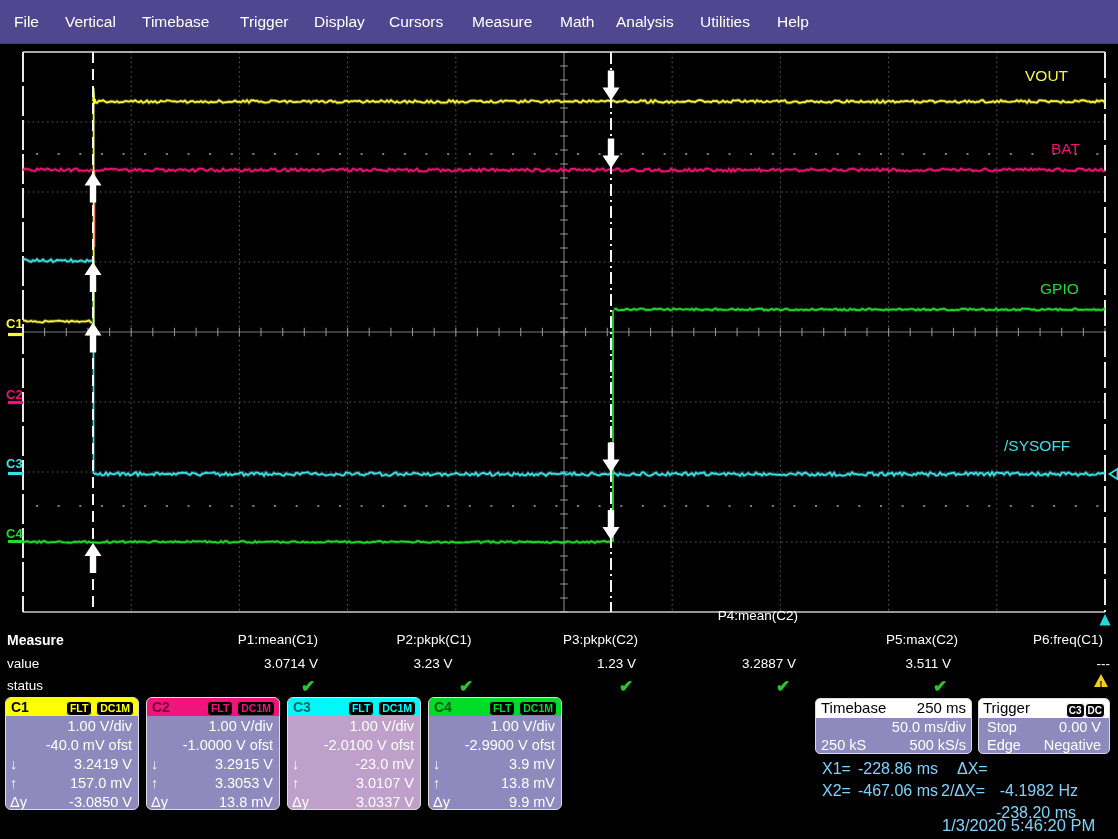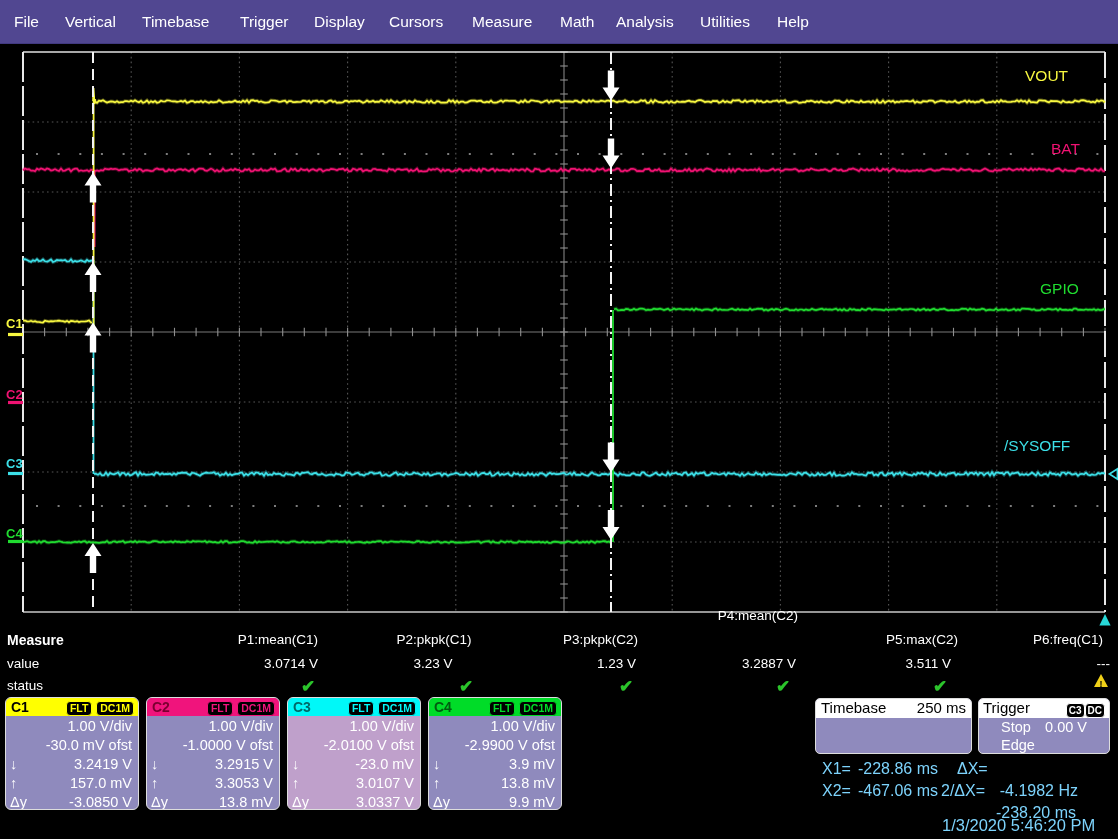--- a/index.html
+++ b/index.html
@@ -296,21 +296,21 @@
 <span class="chk" style="left:459px;top:676px">✔</span>
 <span class="chk" style="left:619px;top:676px">✔</span>
 <span class="chk" style="left:776px;top:676px">✔</span>
 <span class="chk" style="left:933px;top:676px">✔</span>
 <span style="position:absolute;left:1094px;top:674px;width:0;height:0;border-left:7px solid transparent;border-right:7px solid transparent;border-bottom:13px solid #f0d018"></span>
 <span style="position:absolute;left:1099.5px;top:679px;color:#000;font-size:9px;font-weight:bold">!</span>
 <div style="position:absolute;left:5px;top:697px;width:134px;height:113px;background:#8f8abd;border:1px solid #ddd;border-radius:6px;overflow:hidden">
 <div style="height:18px;background:#ffff00;color:#000;font-size:14px;font-weight:bold;padding:1px 4px 0 5px;box-sizing:border-box">C1<span style="float:right;margin-top:0.5px"><span style="display:inline-block;background:#000;color:#ffff00;border:1.2px solid #ffff00;border-radius:4px;font-size:10.5px;font-weight:bold;padding:0 3px;line-height:13px;vertical-align:1px">FLT</span> <span style="display:inline-block;background:#000;color:#ffff00;border:1.2px solid #ffff00;border-radius:4px;font-size:10.5px;font-weight:bold;padding:0 3px;line-height:13px;vertical-align:1px">DC1M</span></span></div>
 <div style="color:#fff;font-size:14.5px;text-align:right;padding:1px 6px 0 4px;line-height:19px">
 <div>1.00 V/div</div>
-      <div>-30.0 mV ofst</div>
+      <div>-40.0 mV ofst</div>
 <div><span style="float:left">↓</span>3.2419 V</div>
 <div><span style="float:left">↑</span>157.0 mV</div>
 <div><span style="float:left">Δy</span>-3.0850 V</div>
 </div>
   </div>
 <div style="position:absolute;left:146px;top:697px;width:134px;height:113px;background:#8f8abd;border:1px solid #ddd;border-radius:6px;overflow:hidden">
 <div style="height:18px;background:#f0147c;color:#7a0030;font-size:14px;font-weight:bold;padding:1px 4px 0 5px;box-sizing:border-box">C2<span style="float:right;margin-top:0.5px"><span style="display:inline-block;background:#000;color:#f0147c;border:1.2px solid #f0147c;border-radius:4px;font-size:10.5px;font-weight:bold;padding:0 3px;line-height:13px;vertical-align:1px">FLT</span> <span style="display:inline-block;background:#000;color:#f0147c;border:1.2px solid #f0147c;border-radius:4px;font-size:10.5px;font-weight:bold;padding:0 3px;line-height:13px;vertical-align:1px">DC1M</span></span></div>
 <div style="color:#fff;font-size:14.5px;text-align:right;padding:1px 6px 0 4px;line-height:19px">
 <div>1.00 V/div</div>
       <div>-1.0000 V ofst</div>
@@ -334,24 +334,28 @@
 <div style="color:#fff;font-size:14.5px;text-align:right;padding:1px 6px 0 4px;line-height:19px">
 <div>1.00 V/div</div>
       <div>-2.9900 V ofst</div>
 <div><span style="float:left">↓</span>3.9 mV</div>
 <div><span style="float:left">↑</span>13.8 mV</div>
 <div><span style="float:left">Δy</span>9.9 mV</div>
 </div>
   </div>
 <div style="position:absolute;left:815px;top:698px;width:157px;height:56px;background:#8f8abd;border:1px solid #ddd;border-radius:5px;overflow:hidden">
 <div style="height:19px;background:#fff;color:#000;font-size:15px;padding:0 5px">Timebase<span style="float:right">250 ms</span></div>
+<div style="color:#fff;font-size:14.5px;padding:0 5px;line-height:18px">
+      <div style="text-align:right">50.0 ms/div</div>
+      <div>250 kS<span style="float:right">500 kS/s</span></div>
+    </div>
   </div>
 <div style="position:absolute;left:978px;top:698px;width:132px;height:56px;background:#8f8abd;border:1px solid #ddd;border-radius:5px;overflow:hidden">
 <div style="height:19px;background:#fff;color:#000;font-size:15px;padding:0 4px">Trigger<span style="float:right;margin-top:2px"><span style="display:inline-block;background:#000;color:#fff;border:1.2px solid #fff;border-radius:4px;font-size:10px;font-weight:bold;padding:0 2px;line-height:13px;vertical-align:1px">C3</span><span style="display:inline-block;background:#000;color:#fff;border:1.2px solid #fff;border-radius:4px;font-size:10px;font-weight:bold;padding:0 2px;line-height:13px;vertical-align:1px">DC</span></span></div>
-<div style="color:#fff;font-size:14.5px;padding:0 22px;line-height:18px">
+<div style="color:#fff;font-size:14.5px;padding:0 8px;line-height:18px">
       <div>Stop<span style="float:right">0.00 V</span></div>
       <div>Edge<span style="float:right">Negative</span></div>
     </div>
   </div>
 <span class="xr" style="left:822px;top:760px">X1=</span>
 <span class="xr" style="left:855px;top:760px;width:83px;text-align:right">-228.86 ms</span>
 <span class="xr" style="left:957px;top:760px">ΔX=</span>
 <span class="xr" style="left:995px;top:804px;width:81px;text-align:right">-238.20 ms</span>
 <span class="xr" style="left:822px;top:782px">X2=</span>
 <span class="xr" style="left:855px;top:782px;width:83px;text-align:right">-467.06 ms</span>

